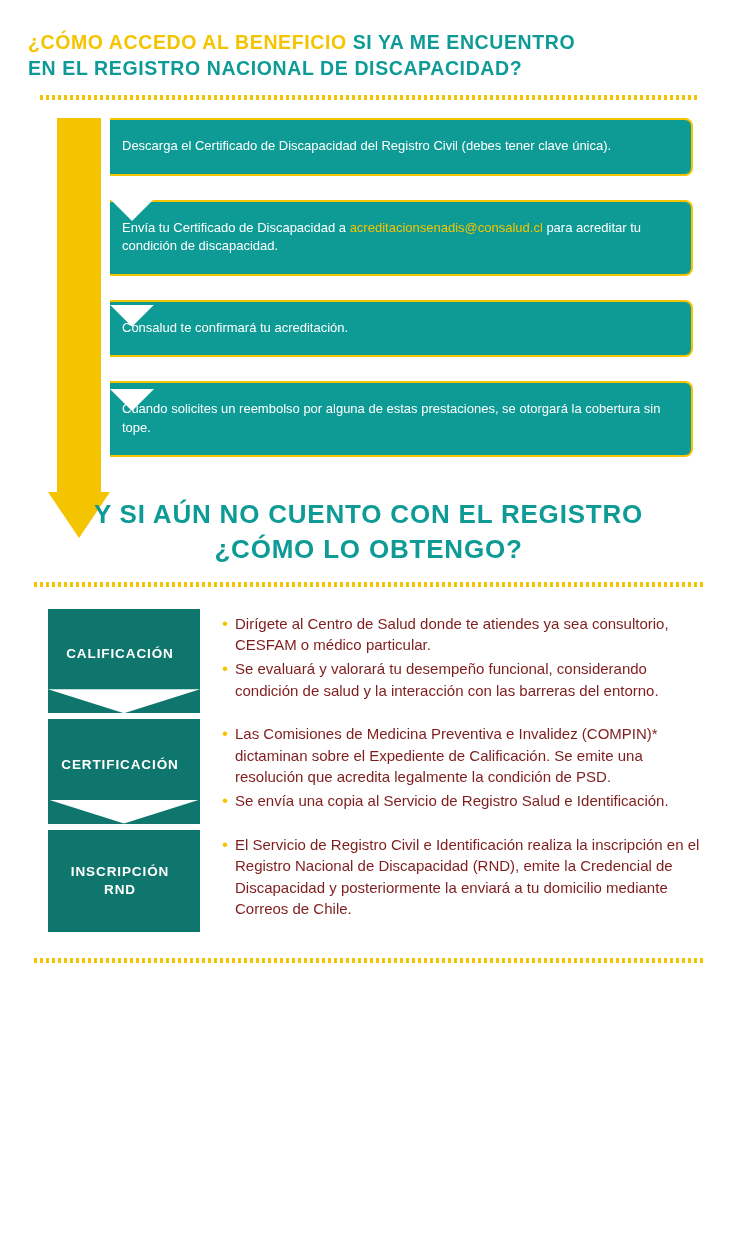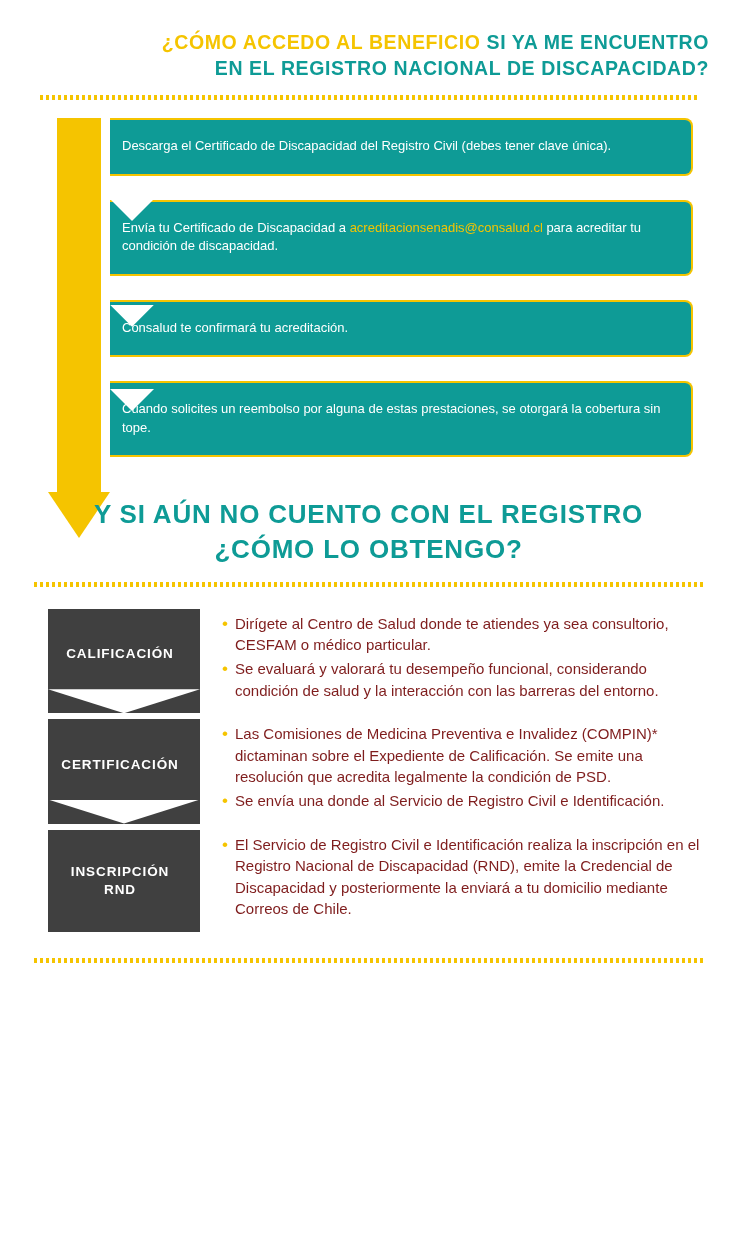--- a/index.html
+++ b/index.html
@@ -16,21 +16,21 @@
     overflow: hidden;
   }
 
   
   #section-one {
     position: relative;
     padding-top: 30px;
   }
 
   .title-1 {
-    text-align: right;
+    text-align: left;
     font-size: 19.5px;
     font-weight: bold;
     letter-spacing: 0.6px;
     line-height: 1.32;
     padding: 0 28px;
   }
   .title-1 .t-yellow { color: #f5c400; }
   .title-1 .t-teal { color: #0e9b96; }
 
   .dotted-rule {
@@ -145,21 +145,21 @@
   }
   .phase {
     position: relative;
     display: flex;
     align-items: stretch;
     margin-bottom: 6px;
   }
   .phase-label {
     position: relative;
     flex: 0 0 152px;
-    background: #404040;
+    background: #0f766e;
     color: #ffffff;
     font-weight: bold;
     font-size: 13.5px;
     letter-spacing: 0.9px;
     text-align: center;
     display: flex;
     align-items: center;
     justify-content: center;
     padding: 10px 14px 24px 6px;
     line-height: 1.3;
@@ -282,21 +282,21 @@
     </div>
 
     <div class="phase">
       <div class="phase-label">
         <span>CERTIFICACIÓN</span>
         <span class="chev"></span>
       </div>
       <div class="phase-body">
         <ul class="bullet-list">
           <li>Las Comisiones de Medicina Preventiva e Invalidez (COMPIN)* dictaminan sobre el Expediente de Calificación. Se emite una resolución que acredita legalmente la condición de PSD.</li>
-          <li>Se envía una donde al Servicio de Registro Civil e Identificación.</li>
+          <li>Se envía una copia al Servicio de Registro Salud e Identificación.</li>
         </ul>
       </div>
     </div>
 
     <div class="phase">
       <div class="phase-label">
         <span>INSCRIPCIÓN RND</span>
 
       </div>
       <div class="phase-body">

